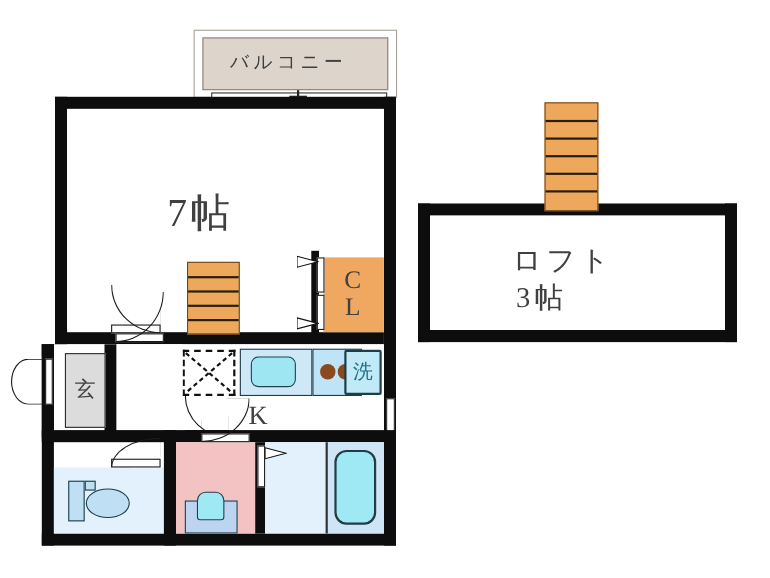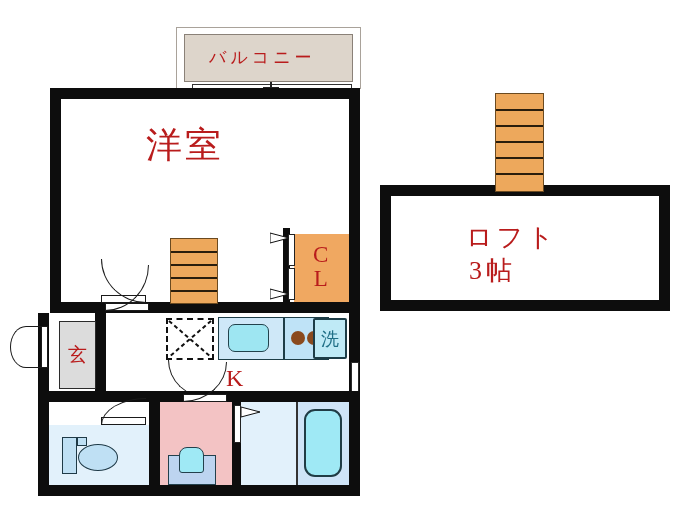--- a/index.html
+++ b/index.html
@@ -68,21 +68,21 @@
     position: absolute;
     left: 0;
     right: 0;
     height: 2px;
     background: #2a1d0c;
   }
 
   
   .lbl {
     position: absolute;
-    color: #b91c1c;
+    color: #404040;
     white-space: nowrap;
     font-family: "DejaVu Sans", "Liberation Sans", sans-serif;
     line-height: 1;
     letter-spacing: 1px;
   }
   .lbl-room {
     font-size: 36px;
     letter-spacing: 3px;
     font-weight: 400;
   }
@@ -234,21 +234,21 @@
 
   <div class="abs wall" style="left:349px; top:88px; width:11px; height:408px;"></div>
 
   <div class="abs wall" style="left:38px; top:485px; width:322px; height:11px;"></div>
 
   <div class="abs wall" style="left:38px; top:313px; width:11px; height:183px;"></div>
 
   <div class="abs wall" style="left:38px; top:313px; width:23px; height:11px;"></div>
 
   <div class="abs fill-white" style="left:61px; top:99px; width:288px; height:200px;"></div>
-  <div class="lbl lbl-room" style="left:146px; top:127px;">洋室</div>
+  <div class="lbl lbl-room lbl-serif" style="left:152px; top:175px;">7帖</div>
 
   <div class="abs wall" style="left:50px; top:302px; width:299px; height:11px;"></div>
 
   <div class="abs stairs" style="left:170px; top:238px; width:48px; height:66px;">
     <div class="stair-step" style="top:12px;"></div>
     <div class="stair-step" style="top:25px;"></div>
     <div class="stair-step" style="top:38px;"></div>
     <div class="stair-step" style="top:51px;"></div>
   </div>
 

